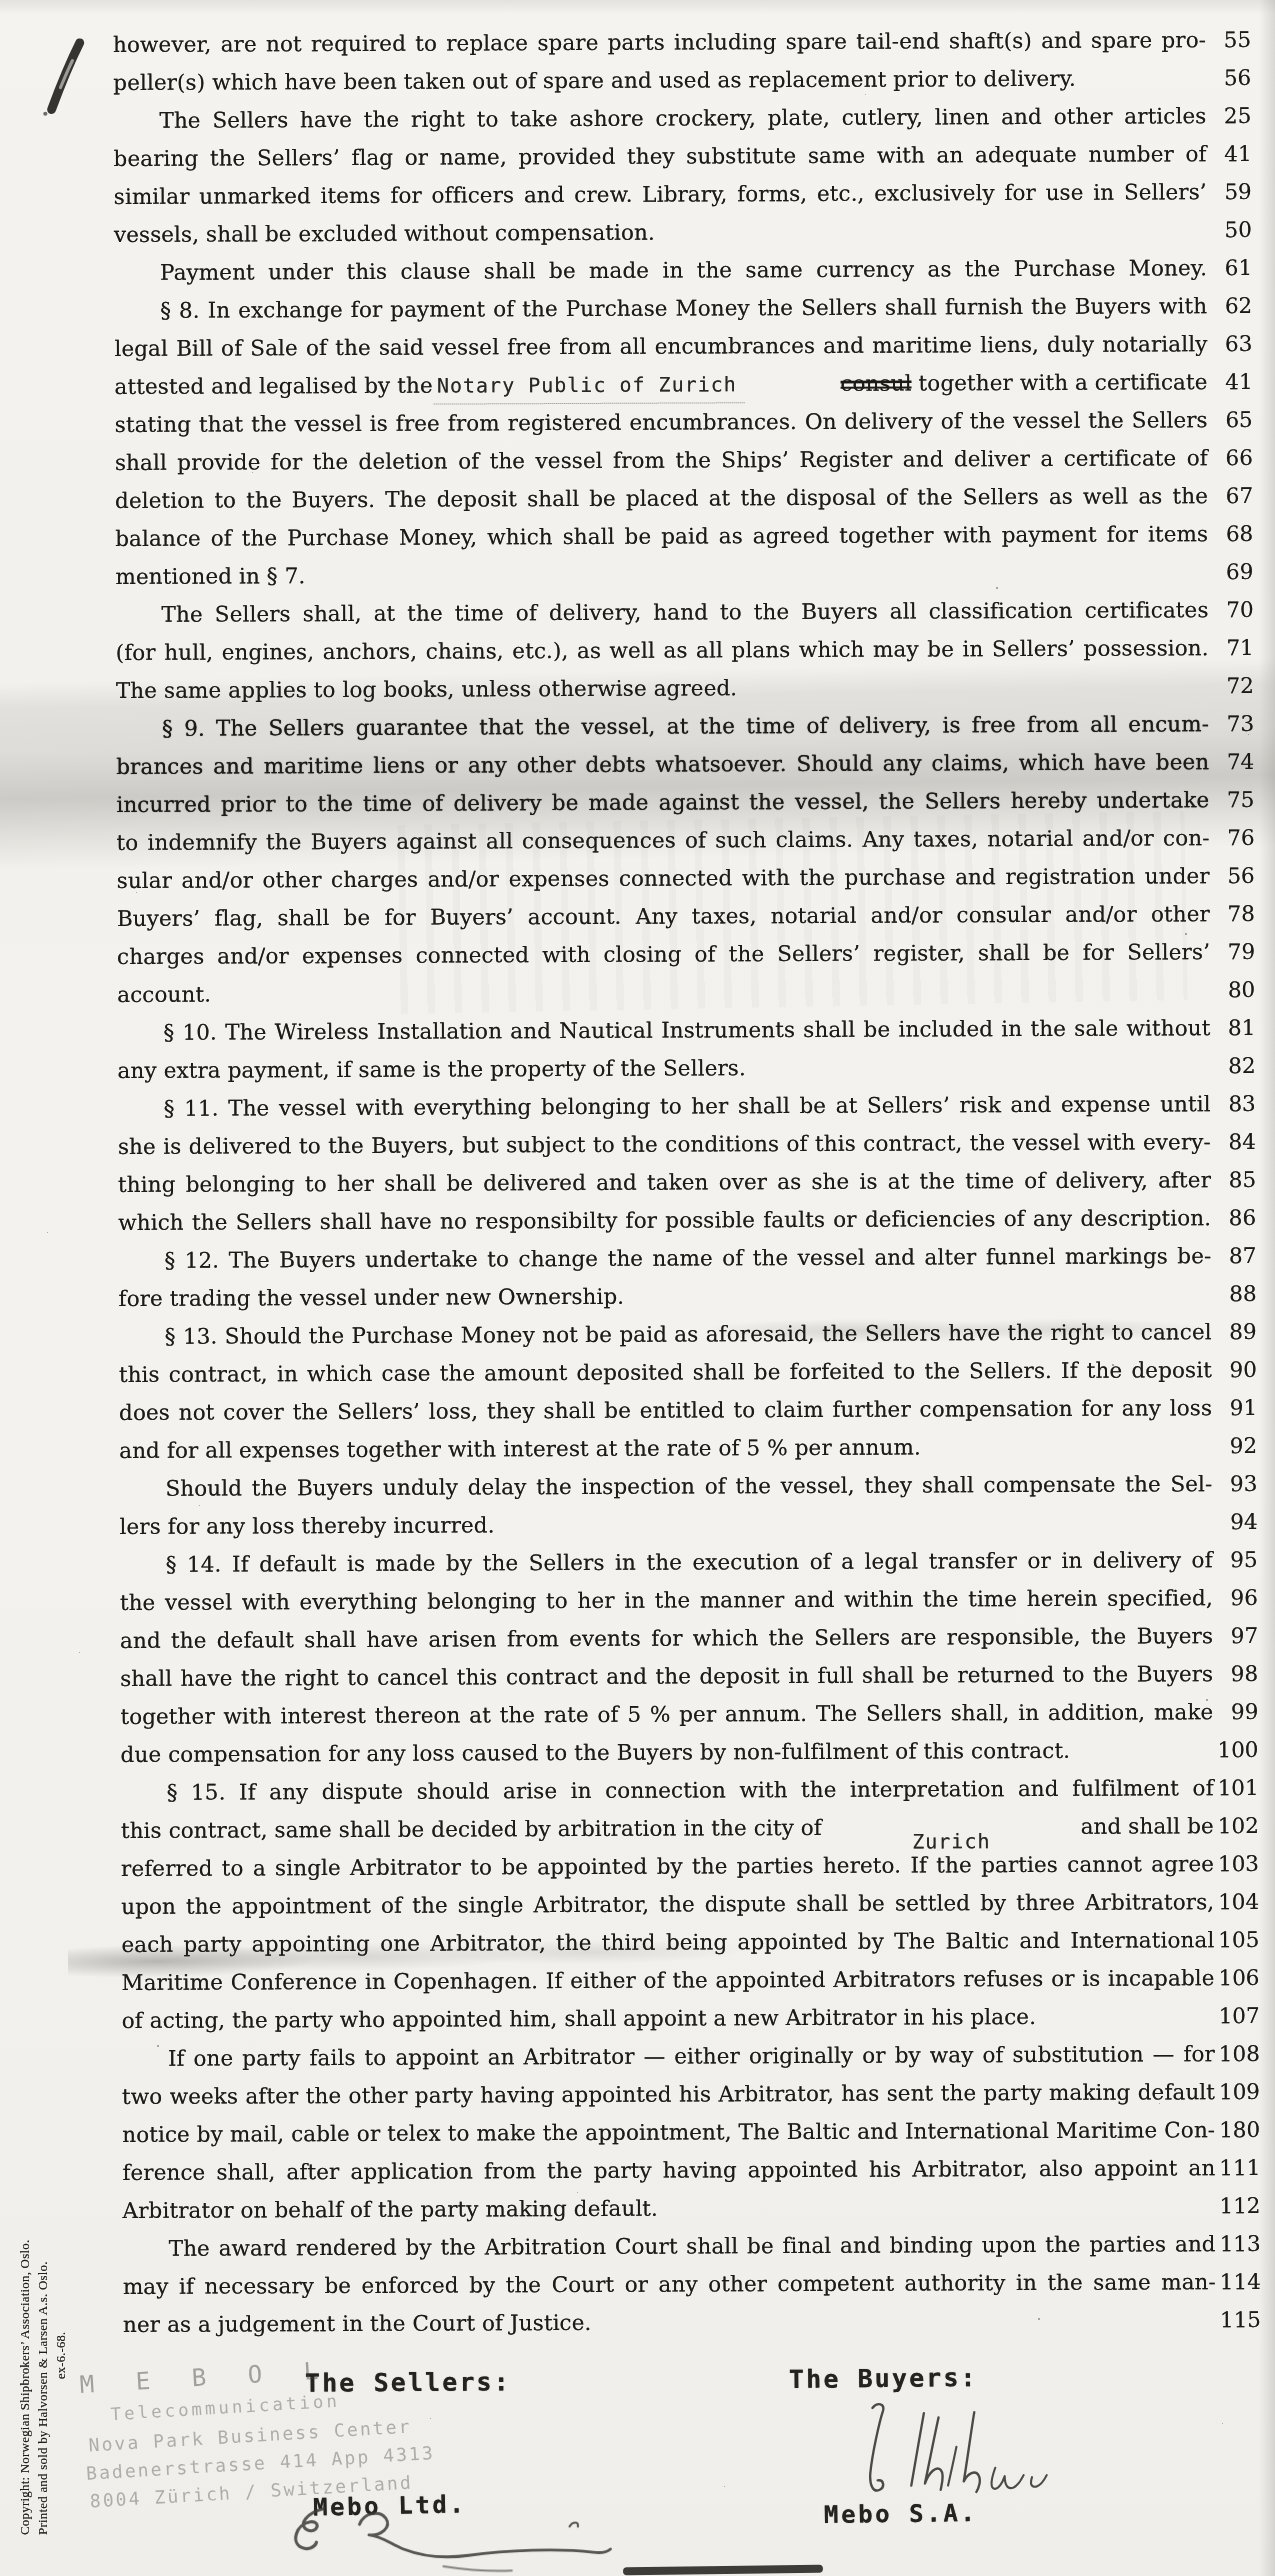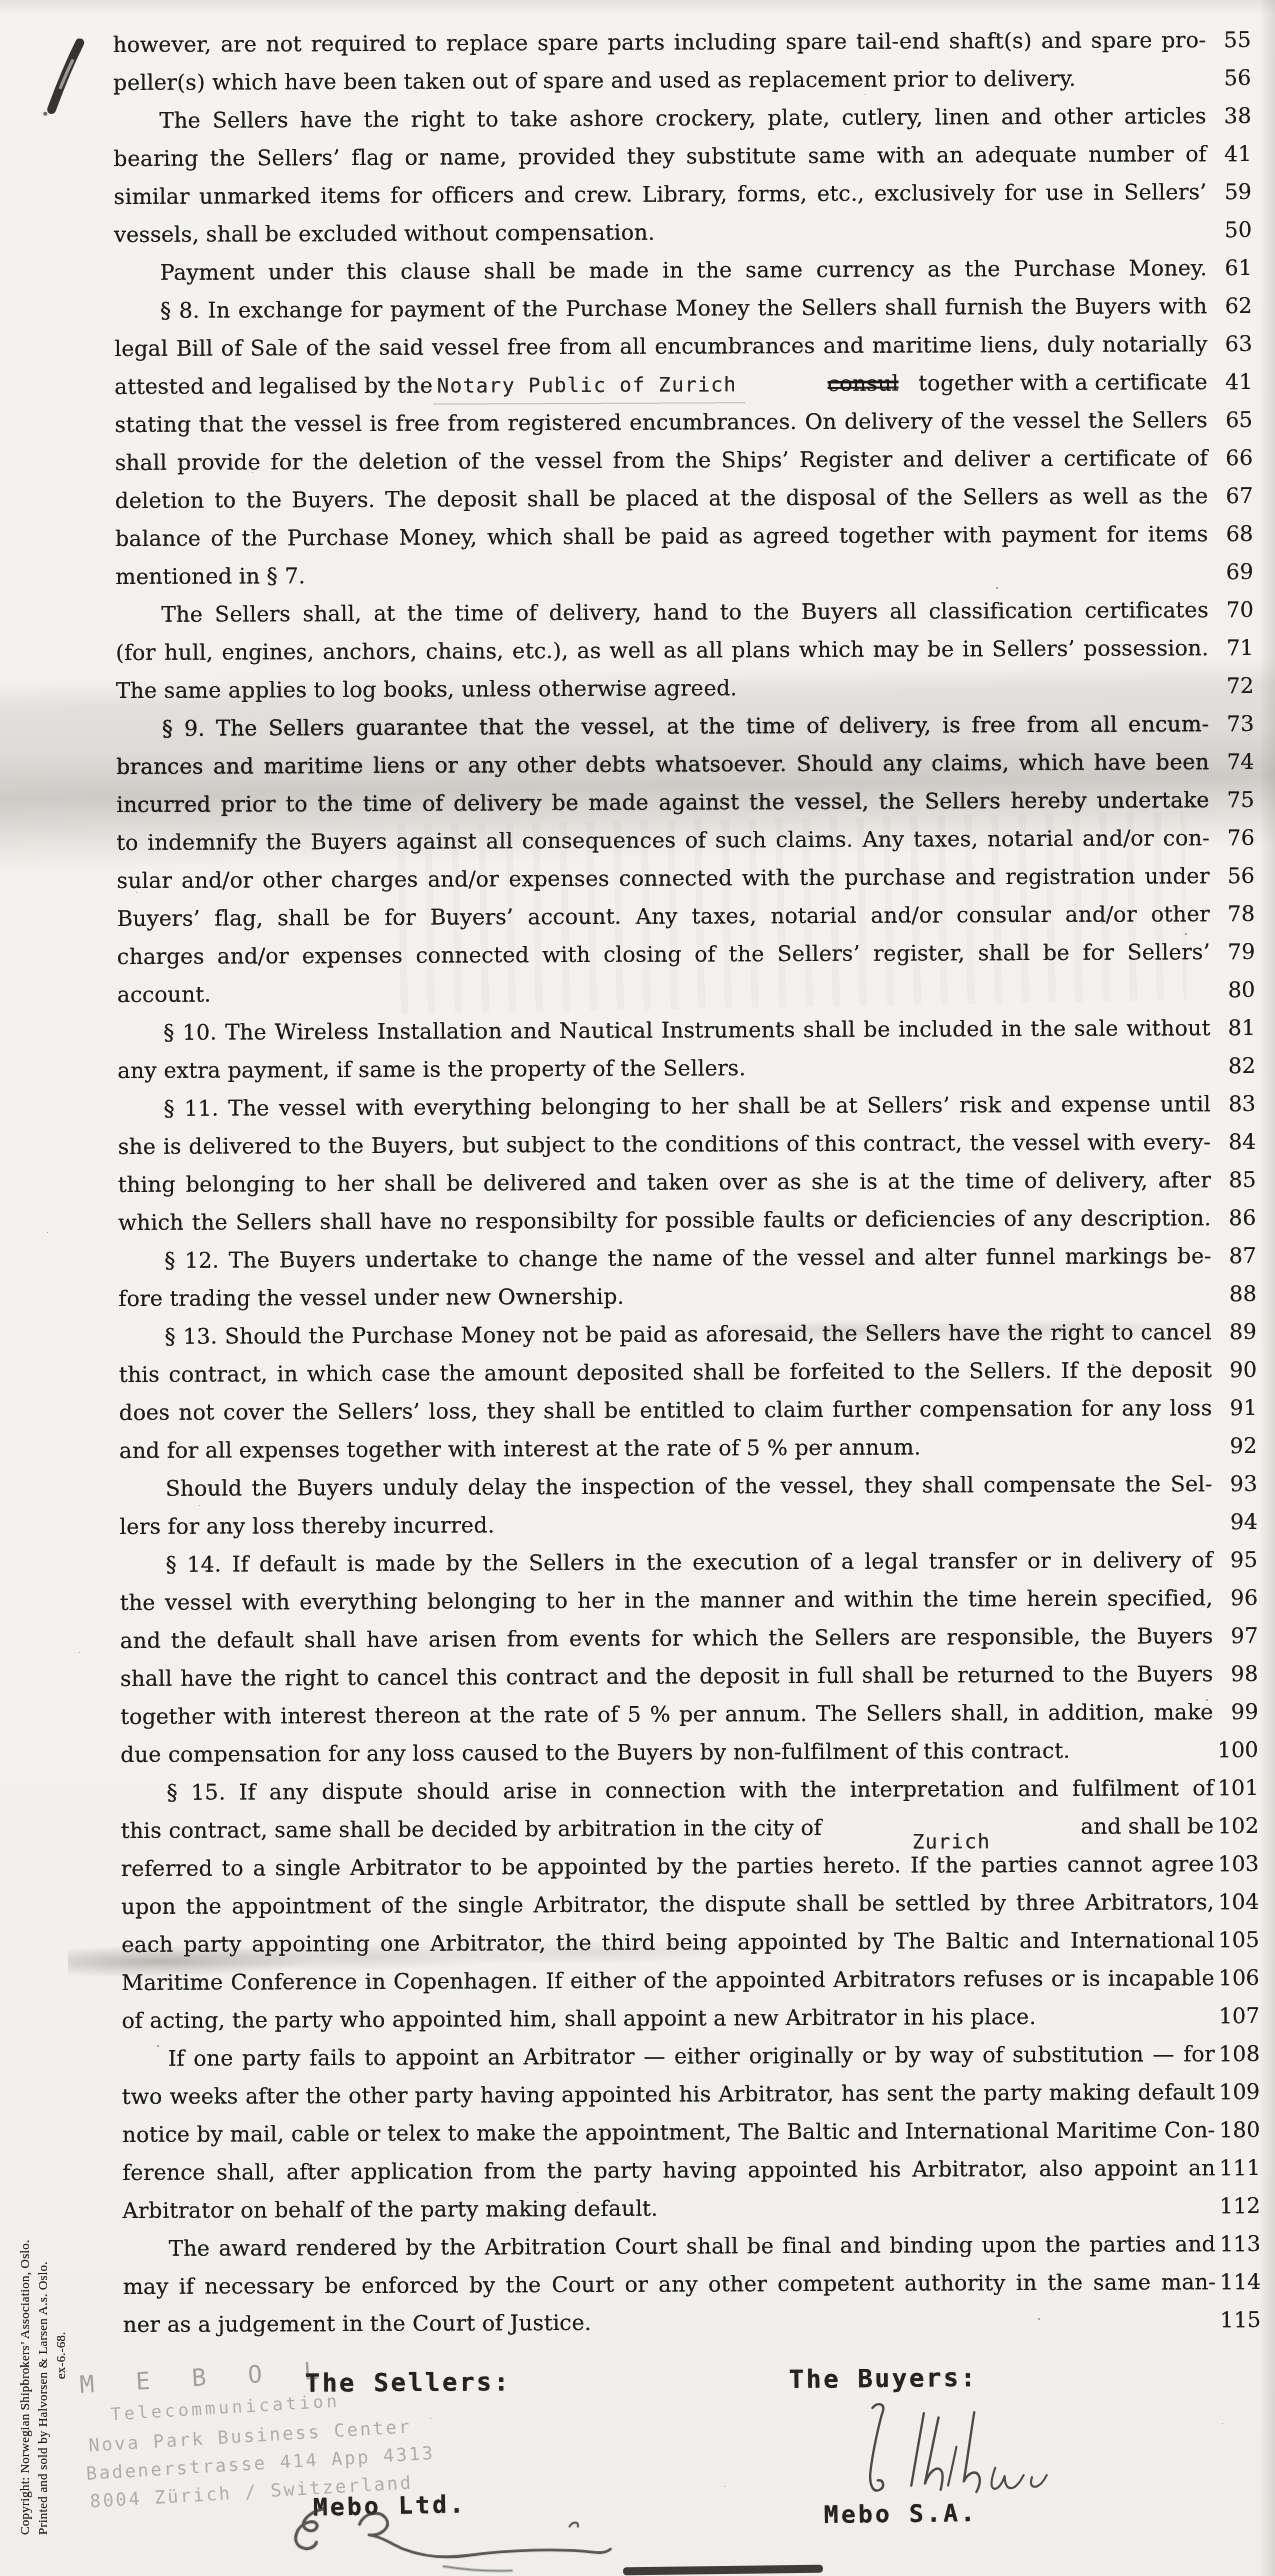--- a/index.html
+++ b/index.html
@@ -43,21 +43,21 @@
     font-size:20px;color:#2a2822;letter-spacing:1px;
     text-shadow:0 0 0.5px rgba(30,28,22,.6);
     white-space:nowrap;
   }
   .typed-blank{
     border-bottom:1.6px dotted rgba(45,42,36,.55);
     padding:0 7.3px 1px 3.1px;margin-left:1px;white-space:nowrap;
   }
   .fill{flex:1;min-width:9.4px;position:relative;}
   .struck{
-    position:relative;white-space:nowrap;margin-right:20px;
+    position:relative;white-space:nowrap;margin-right:7px;
     background-image:linear-gradient(#1c1b18,#1c1b18),linear-gradient(#1c1b18,#1c1b18);
     background-size:104% 2.6px,104% 2.1px;
     background-position:-1px 46%,-1px 64%;
     background-repeat:no-repeat;
   }
   .city-typed{
     position:absolute;left:50%;top:-10.5px;transform:translateX(-50%);
   }
   .nowrap{white-space:nowrap;}
   
@@ -168,21 +168,21 @@
       <div class="line">
         <span class="line-text">however, are not required to replace spare parts including spare tail-end shaft(s) and spare pro-</span>
         <span class="line-no">55</span>
       </div>
       <div class="line short">
         <span class="line-text">peller(s) which have been taken out of spare and used as replacement prior to delivery.</span>
         <span class="line-no">56</span>
       </div>
       <div class="line indent">
         <span class="line-text">The Sellers have the right to take ashore crockery, plate, cutlery, linen and other articles</span>
-        <span class="line-no">38</span>
+        <span class="line-no">25</span>
       </div>
       <div class="line">
         <span class="line-text">bearing the Sellers’ flag or name, provided they substitute same with an adequate number of</span>
         <span class="line-no">41</span>
       </div>
       <div class="line">
         <span class="line-text">similar unmarked items for officers and crew. Library, forms, etc., exclusively for use in Sellers’</span>
         <span class="line-no">59</span>
       </div>
       <div class="line short">

